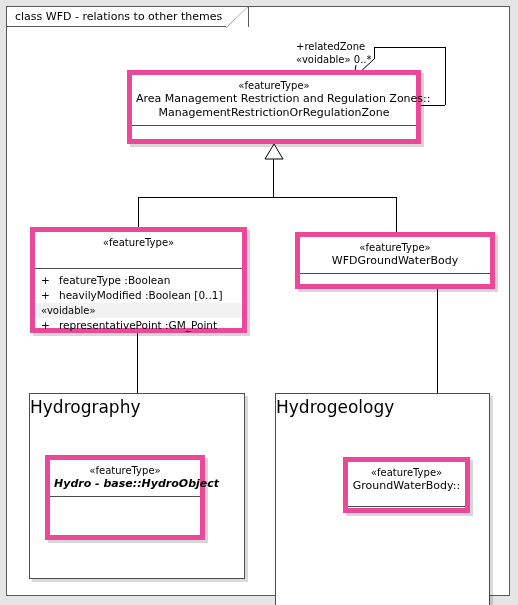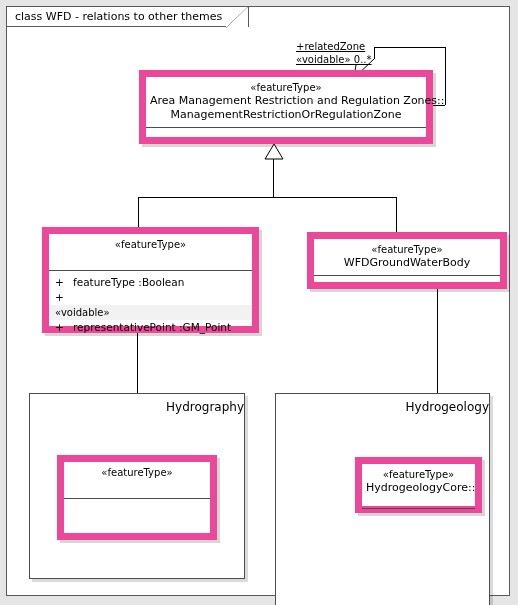--- a/index.html
+++ b/index.html
@@ -56,23 +56,22 @@
     width: 22px;
     height: 21px;
     overflow: hidden;
   }
 
   
   .uml-box {
     position: absolute;
     box-sizing: border-box;
     background: #ffffff;
-    border: 7px solid #ec4899;
+    border: 5px solid #ec4899;
     box-shadow: 3px 3px 0 0 rgba(0,0,0,0.16);
-    margin-left: 12px;
   }
   .uml-head {
     box-sizing: border-box;
     text-align: center;
     padding: 4px 4px 5px 4px;
     border-bottom: 1px solid #4d4d4d;
   }
   .uml-head .stereo {
     font-size: 10px;
     color: #000;
@@ -119,22 +118,22 @@
 
   
   .pkg {
     position: absolute;
     box-sizing: border-box;
     border: 1px solid #4d4d4d;
     background: #ffffff;
     box-shadow: 3px 3px 0 0 rgba(0,0,0,0.14);
   }
   .pkg-title {
-    text-align: right;
-    font-size: 12px;
+    text-align: left;
+    font-size: 17px;
     color: #000;
     padding-top: 7px;
     line-height: 13px;
     white-space: nowrap;
   }
 
   
   .line-v {
     position: absolute;
     width: 0;
@@ -186,21 +185,21 @@
 
   <div class="line-h" style="left:420px; top:105px; width:25px;"></div>
   <div class="line-v" style="left:445px; top:47px; height:58px;"></div>
   <div class="line-h" style="left:374px; top:47px; width:72px;"></div>
   <div class="line-v" style="left:374px; top:47px; height:12px;"></div>
   <svg class="conn-svg" style="left:348px; top:52px; width:34px; height:26px;" viewBox="0 0 34 26">
     <line x1="26" y1="7" x2="8" y2="24" stroke="#000000" stroke-width="1"></line>
     <polyline points="8,13 6,25 18,23" fill="none" stroke="#000000" stroke-width="1"></polyline>
   </svg>
 
-  <div class="conn-label" style="left:296px; top:40px; text-align:left;text-decoration:underline;">
+  <div class="conn-label" style="left:296px; top:40px; text-align:left;">
     <span class="l1">+relatedZone</span>
     <span class="l2">«voidable» 0..*</span>
   </div>
 
   <div class="uml-box" style="left:127px; top:70px; width:294px; height:74px;">
     <div class="uml-head" style="height:51px;">
       <div class="stereo">«featureType»</div>
       <div class="cname">Area Management Restriction and Regulation Zones::</div>
       <div class="cname">ManagementRestrictionOrRegulationZone</div>
     </div>
@@ -219,20 +218,21 @@
     <div class="uml-head" style="height:37px;">
       <div class="stereo">«featureType»</div>
     </div>
     <div class="uml-compartment" style="padding-top:4px;">
       <div class="attr-row">
         <span class="attr-vis">+</span>
         <span>featureType  :Boolean</span>
       </div>
       <div class="attr-row">
         <span class="attr-vis">+</span>
+        <span>heavilyModified  :Boolean [0..1]</span>
       </div>
       <div class="section-band">«voidable»</div>
       <div class="attr-row">
         <span class="attr-vis">+</span>
         <span>representativePoint  :GM_Point</span>
       </div>
     </div>
   </div>
 
   <div class="uml-box" style="left:295px; top:232px; width:200px; height:57px;">
@@ -263,29 +263,30 @@
   </div>
   <div class="mult" style="left:445px; top:444px;">1..*</div>
 
   <div class="pkg" style="left:29px; top:393px; width:216px; height:186px;">
     <div class="pkg-title">Hydrography</div>
   </div>
 
   <div class="uml-box" style="left:45px; top:455px; width:160px; height:85px;">
     <div class="uml-head" style="height:37px;">
       <div class="stereo">«featureType»</div>
+      <div class="cname italic">Hydro - base::HydroObject</div>
     </div>
     <div class="empty-compartment" style="height:47px;"></div>
   </div>
 
   <div class="pkg" style="left:275px; top:393px; width:215px; height:240px;">
     <div class="pkg-title">Hydrogeology</div>
   </div>
 
   <div class="uml-box" style="left:343px; top:457px; width:127px; height:56px;">
     <div class="uml-head" style="height:45px;">
       <div class="stereo">«featureType»</div>
-      <div class="cname">HydrogeologyCore::</div>
+      <div class="cname">GroundWaterBody::</div>
     </div>
     <div class="empty-compartment" style="height:10px;"></div>
   </div>
 
 </div>
 
 </body></html>

